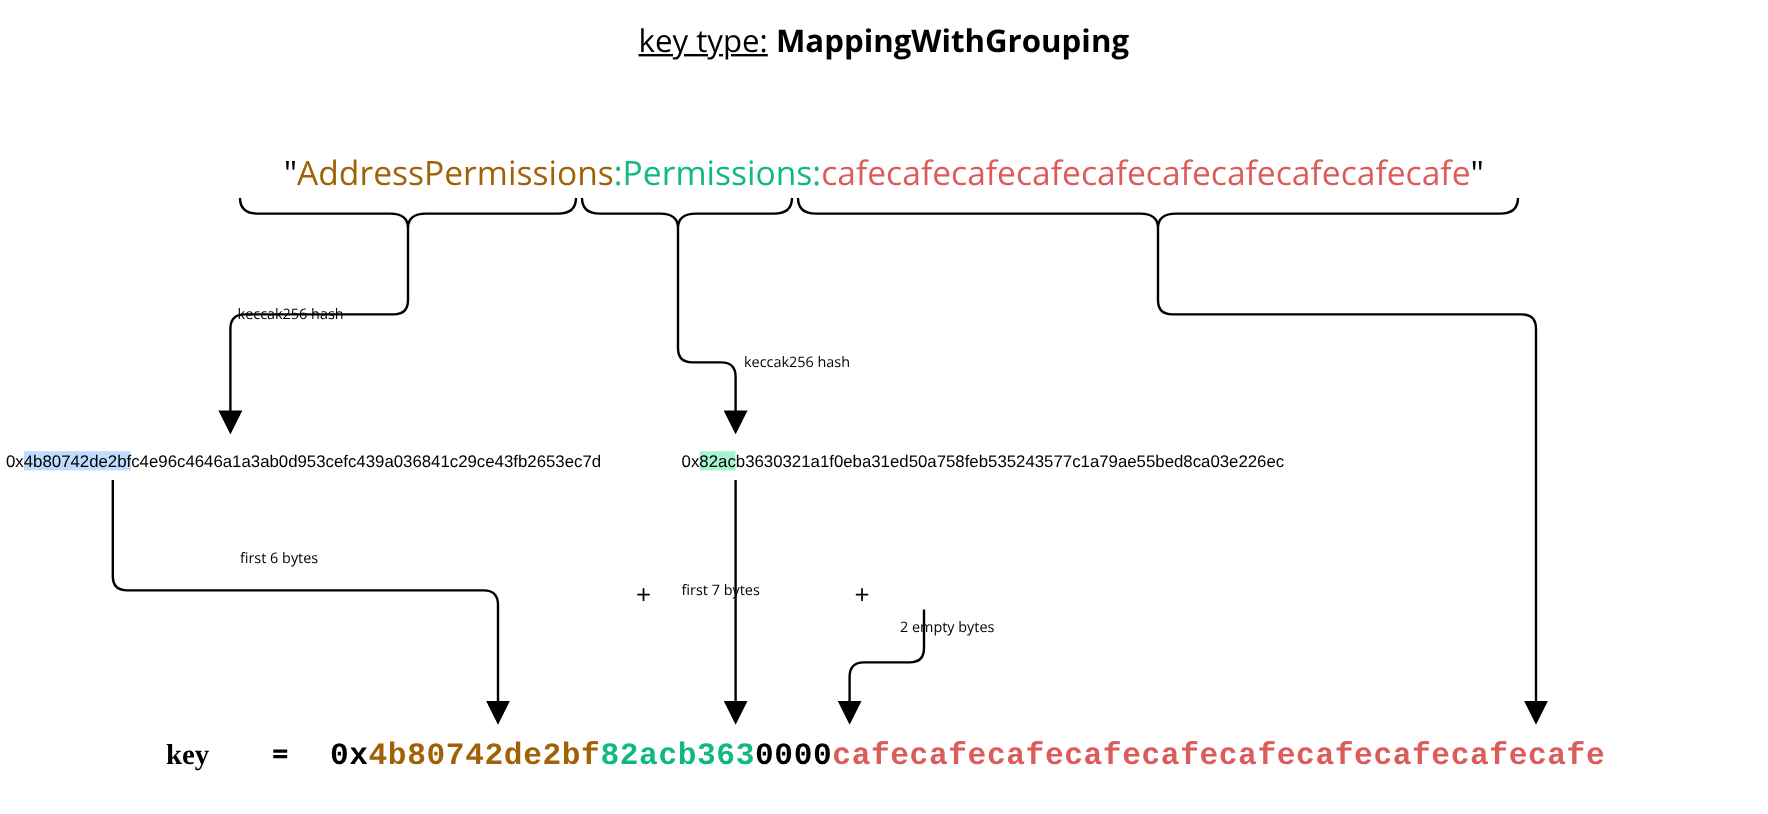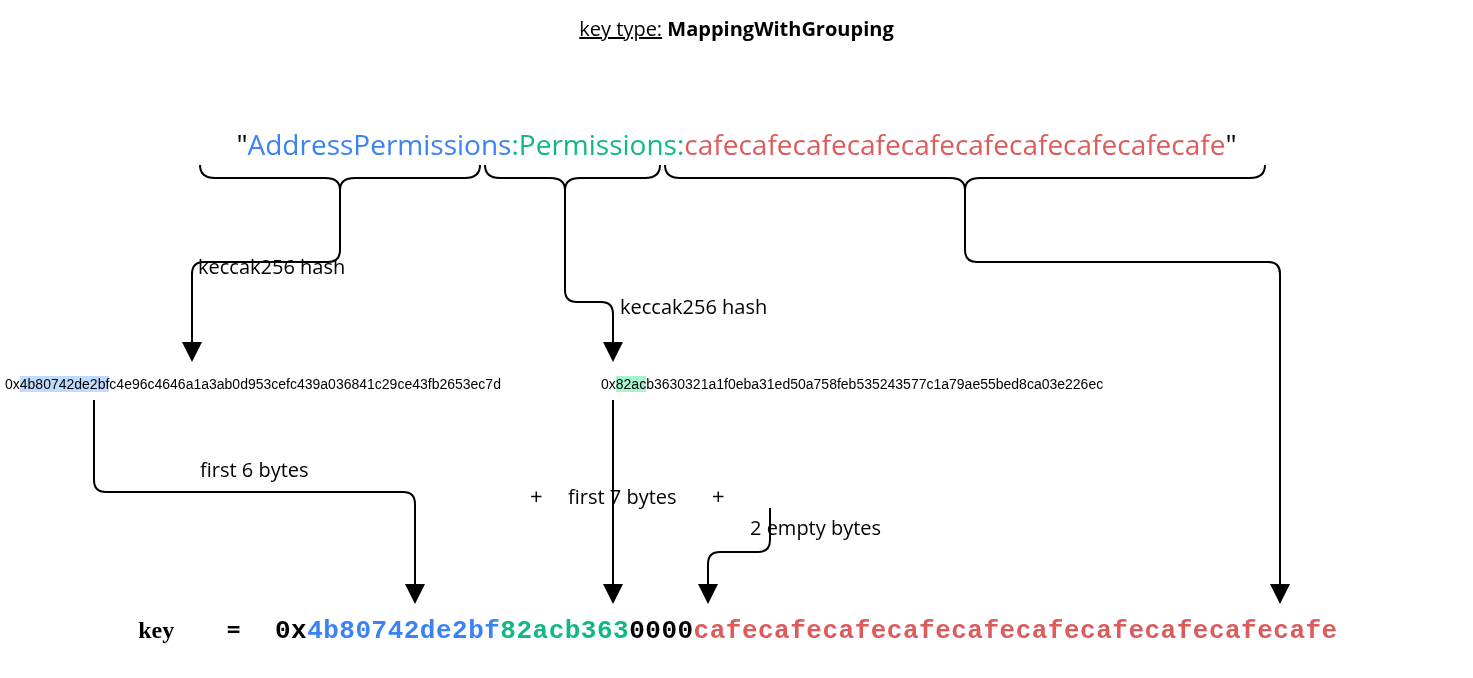--- a/index.html
+++ b/index.html
@@ -10,51 +10,51 @@
       width: 1473px;
       height: 678px;
       position: relative;
       overflow: hidden;
     }
     .title {
       position: absolute;
       top: 15px;
       width: 100%;
       text-align: center;
-      font-size: 20px;
+      font-size: 26px;
     }
     .title .underline { text-decoration: underline; }
     .title .bold { font-weight: 700; }
     .input-string {
       position: absolute;
       top: 125px;
       width: 100%;
       text-align: center;
       font-size: 28px;
       white-space: nowrap;
     }
-    .blue { color: #3b82f6; }
+    .blue { color: #a16207; }
     .green { color: #10b981; }
     .coral { color: #dc5b5b; }
     .black { color: #000; }
     .hash {
       position: absolute;
       font-family: Liberation Sans, sans-serif;
       font-size: 14px;
       white-space: nowrap;
     }
     .hash .hl-blue {
       background: #bfdbfe;
     }
     .hash .hl-green {
       background: #a7f3d0;
     }
     .label {
       position: absolute;
-      font-size: 20px;
+      font-size: 12px;
     }
     .op {
       position: absolute;
       font-size: 22px;
     }
     .result {
       position: absolute;
       top: 612px;
       left: 0;
       width: 100%;
@@ -109,21 +109,21 @@
 
   <path d="M 613 400 L 613 600" stroke="#000" stroke-width="2" fill="none" marker-end="url(#arrowhead)"></path>
 
   <path d="M 770 508 L 770 540 Q 770 552 758 552 L 720 552 Q 708 552 708 564 L 708 600" stroke="#000" stroke-width="2" fill="none" marker-end="url(#arrowhead)"></path>
 </svg>
 
 <div class="hash" style="left:5px; top:376px;">
   <span>0x</span><span class="hl-blue">4b80742de2bf</span><span>c4e96c4646a1a3ab0d953cefc439a036841c29ce43fb2653ec7d</span>
 </div>
 
-<div class="hash" style="left:601px; top:376px;">
+<div class="hash" style="left:568px; top:376px;">
   <span>0x</span><span class="hl-green">82ac</span><span>b3630321a1f0eba31ed50a758feb535243577c1a79ae55bed8ca03e226ec</span>
 </div>
 
 <div class="label" style="left:198px; top:253px;">keccak256 hash</div>
 <div class="label" style="left:620px; top:293px;">keccak256 hash</div>
 <div class="label" style="left:200px; top:456px;">first 6 bytes</div>
 <div class="label" style="left:568px; top:483px;">first 7 bytes</div>
 <div class="label" style="left:750px; top:483px;margin-top:31px;">2 empty bytes</div>
 
 <div class="op" style="left:530px; top:480px;">+</div>

